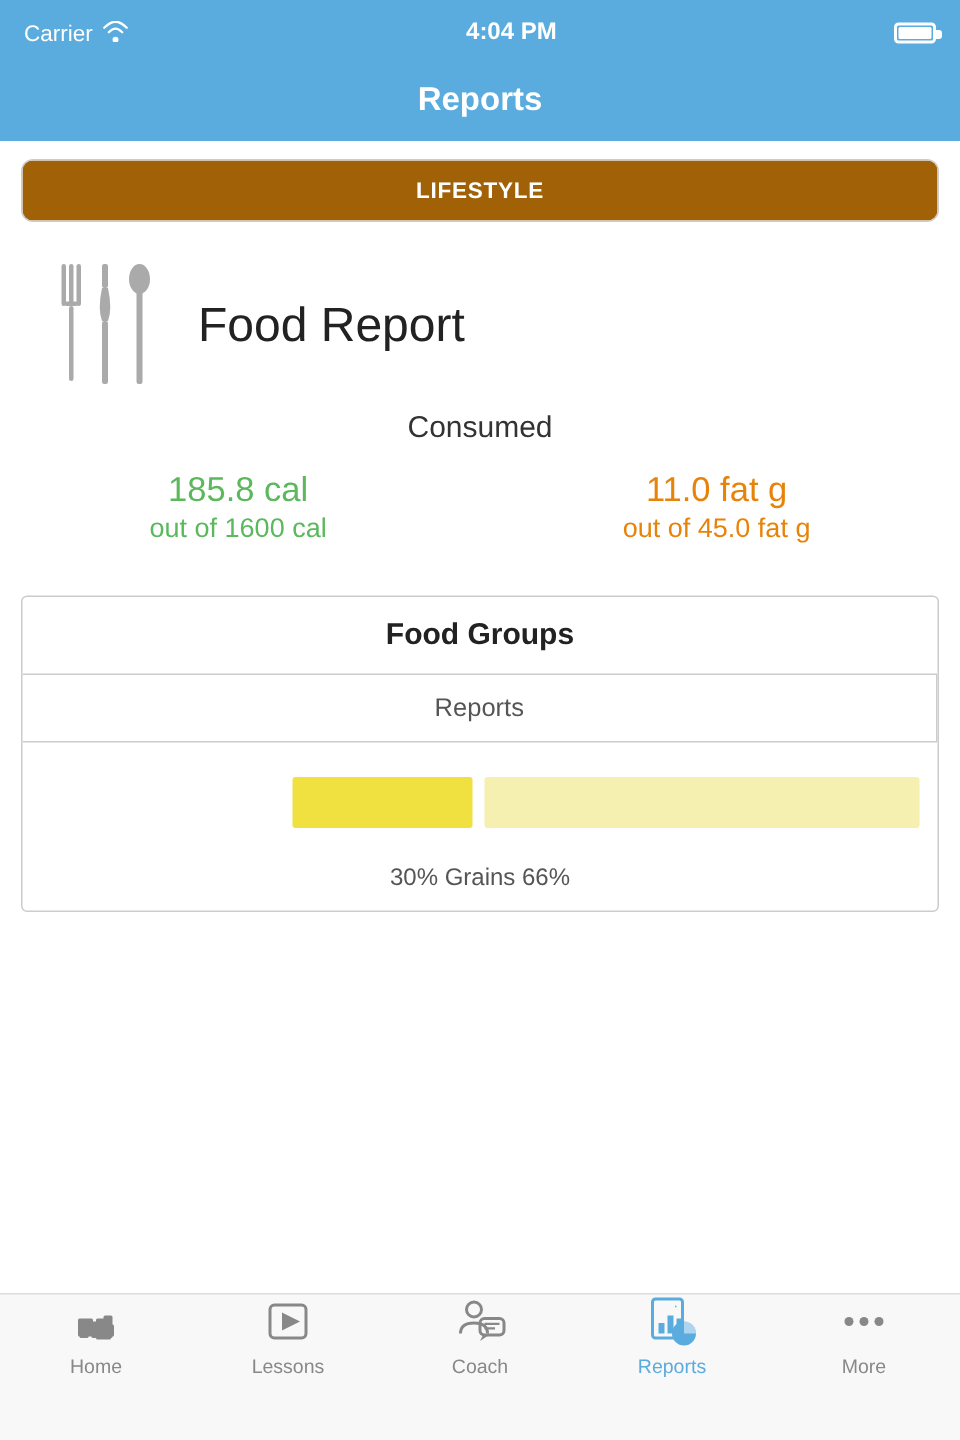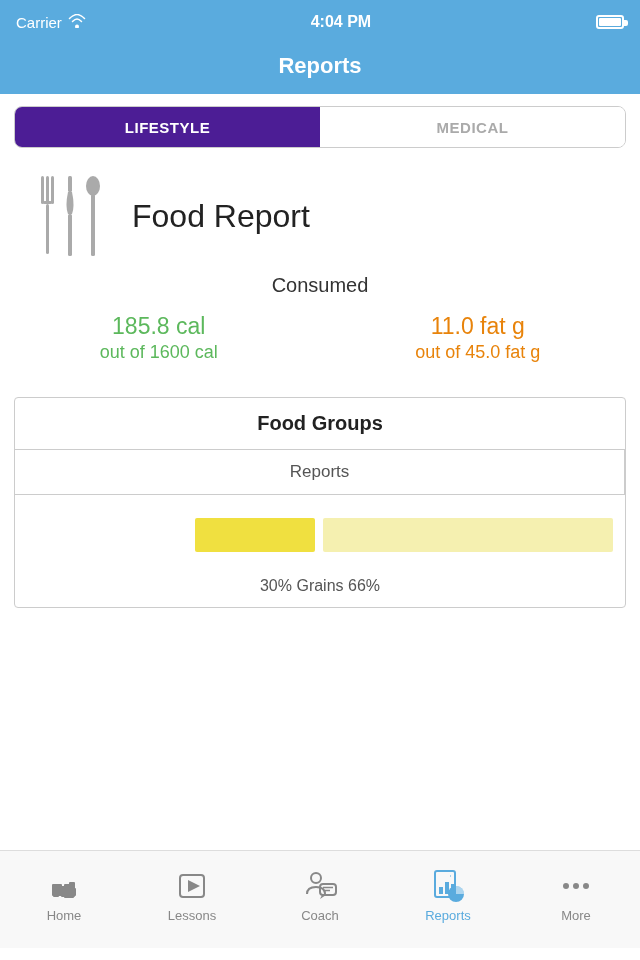--- a/index.html
+++ b/index.html
@@ -84,21 +84,21 @@
       align-items: center;
       justify-content: center;
       font-size: 15px;
       font-weight: 600;
       letter-spacing: 0.5px;
       cursor: pointer;
       border: none;
       outline: none;
     }
     .segment-btn.active {
-      background: #4c1d95;
+      background: #a16207;
       color: white;
     }
     .segment-btn.inactive {
       background: white;
       color: #aaa;
     }
 
     
     .food-report-header {
       display: flex;
@@ -205,28 +205,28 @@
     .bar-label-row {
       text-align: center;
       font-size: 16px;
       color: #555;
       padding: 2px 12px 12px;
     }
 
     
     .tab-bar {
       position: absolute;
-      bottom: 12px;
+      bottom: 0;
       left: 0;
       width: 640px;
       height: 98px;
       background: #f8f8f8;
       border-top: 1px solid #ddd;
       display: flex;
-      align-items: center;
+      align-items: flex-start;
     }
     .tab-item {
       flex: 1;
       display: flex;
       flex-direction: column;
       align-items: center;
       justify-content: center;
       gap: 4px;
       cursor: pointer;
       padding-bottom: 8px;
@@ -265,21 +265,20 @@
   <div class="battery-icon"></div>
 </div>
 
 <div class="nav-bar">
   <span class="nav-title">Reports</span>
 </div>
 
 <div class="segment-container">
   <div class="segment-control">
     <button class="segment-btn active">LIFESTYLE</button>
-    <button class="segment-btn inactive">MEDICAL</button>
   </div>
 </div>
 
 <div class="food-report-header">
   <div class="utensils-icon">
 
     <svg width="22" height="80" viewBox="0 0 22 80" fill="#aaa">
       <rect x="5" y="0" width="3" height="28" rx="1.5"></rect>
       <rect x="10" y="0" width="3" height="28" rx="1.5"></rect>
       <rect x="15" y="0" width="3" height="28" rx="1.5"></rect>

